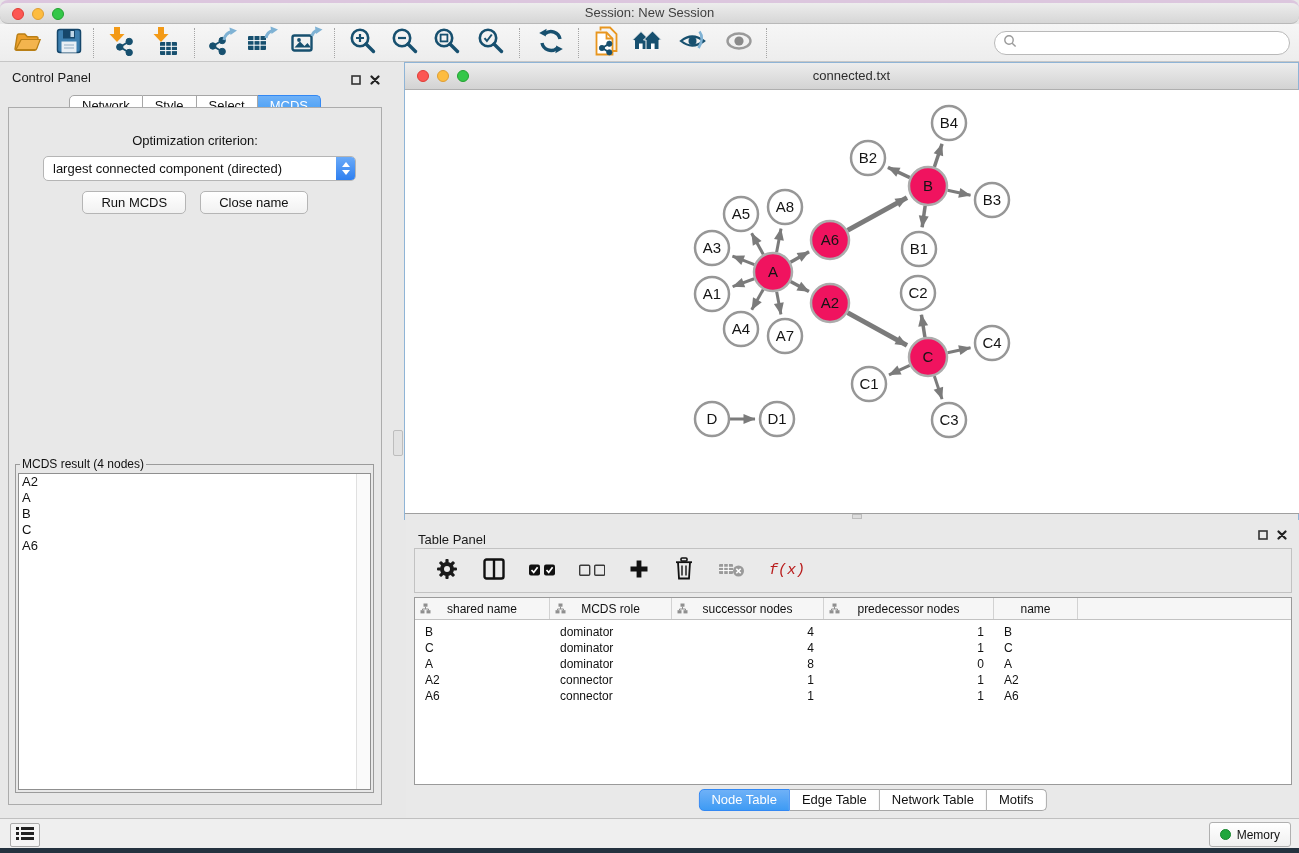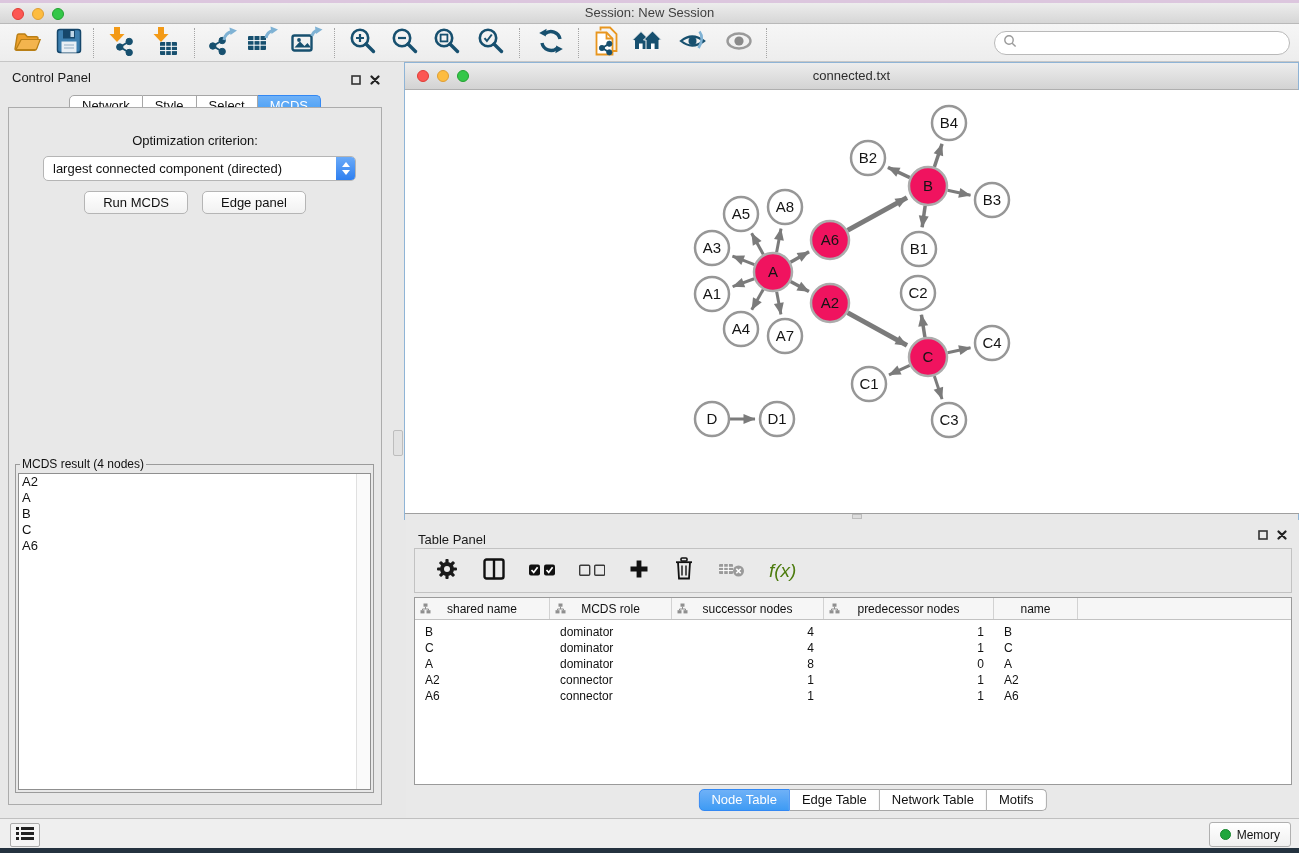--- a/index.html
+++ b/index.html
@@ -2,21 +2,21 @@
 <html style="--sel: #3E9BF4; --green: #1FA63C;"><head>
 <meta charset="utf-8">
 <style>
   html,body{margin:0;padding:0;}
   body{font-family:"Liberation Sans",sans-serif;background:#555;}
   #app{position:relative;width:1299px;height:853px;background:#E8E8E8;overflow:hidden;}
 
   
   .titlebar{position:absolute;left:0;top:0;width:100%;height:24px;
     background:linear-gradient(#EDEDED,#D6D6D6);border-top:3px solid #DCC6DE;
-    box-sizing:border-box;border-bottom:1px solid #B9B9B9;}
+    box-sizing:border-box;border-bottom:1px solid #B9B9B9;border-radius:8px;}
   .titlebar .title{position:absolute;left:0;right:0;top:2px;text-align:center;
     font-size:13px;color:#404040;}
   .lights{position:absolute;top:5px;display:flex;gap:8px;}
   .light{width:12px;height:12px;border-radius:50%;box-sizing:border-box;}
   .light.red{background:#FC5753;border:1px solid #DF3D36;}
   .light.yellow{background:#FDBC40;border:1px solid #DE9E33;}
   .light.green{background:#34C749;border:1px solid #23A131;}
 
   
   .toolbar{position:absolute;left:0;top:24px;width:100%;height:38px;
@@ -69,21 +69,21 @@
   .net-bottom{height:6px;background:#E8E8E8;position:relative;}
   .grip-h{position:absolute;left:50%;top:0;width:10px;height:5px;background:#DCDCDC;border:1px solid #BDBDBD;box-sizing:border-box;}
   .grip-v{position:absolute;left:393px;top:430px;width:10px;height:26px;background:#E2E2E2;border:1px solid #BDBDBD;box-sizing:border-box;border-radius:2px;}
   .resize-corner{position:absolute;right:1px;bottom:7px;}
 
   
   .table-panel{position:absolute;left:406px;top:520px;width:893px;height:298px;background:#E9E9E9;}
   .tp-toolbar{position:absolute;left:8px;right:7px;top:28px;height:45px;background:#EAEAEA;
     border:1px solid #C2C2C2;box-sizing:border-box;display:flex;align-items:center;gap:24px;padding-left:20px;}
   .tp-toolbar .ticon{display:flex;align-items:center;justify-content:center;}
-  .fx{font-family:Liberation Sans, sans-serif;font-style:italic;font-size:19px;color:#4d7c0f;}
+  .fx{font-family:Liberation Mono, monospace;font-style:italic;font-size:15px;color:#b91c1c;}
   .ttable{position:absolute;left:8px;right:7px;top:77px;height:188px;background:#fff;
     border:1px solid #9A9A9A;box-sizing:border-box;overflow:hidden;}
   .t-head{display:flex;background:#F6F6F6;border-bottom:1px solid #C2C2C2;height:21px;}
   .th{position:relative;display:flex;align-items:center;justify-content:center;font-size:12px;color:#111;
     border-right:1px solid #D2D2D2;box-sizing:border-box;height:21px;}
   .th svg.tree{position:absolute;left:5px;top:5px;}
   .tr{display:flex;height:16px;align-items:center;}
   .tr:first-child{margin-top:4px;}
   .td{font-size:12px;color:#111;box-sizing:border-box;padding:0 10px;white-space:nowrap;}
   #tp-tabs{position:absolute;left:50%;top:269px;transform:translateX(-50%);margin-left:20px;}
@@ -331,21 +331,21 @@
       <div class="opt-label">Optimization criterion:</div>
       <div class="dropdown">
         <span class="val">largest connected component (directed)</span>
         <span class="stepper">
             <span class="tri-up"></span>
             <span class="tri-down"></span>
           </span>
       </div>
       <div class="btn-row">
         <button class="mac-btn">Run MCDS</button>
-        <button class="mac-btn">Edge panel</button>
+        <button class="mac-btn">Close name</button>
       </div>
       <fieldset class="result">
         <legend>MCDS result (4 nodes)</legend>
         <div class="listbox" id="mcds-list">
           <div class="li">A2</div>
             <div class="li">A</div>
             <div class="li">B</div>
             <div class="li">C</div>
             <div class="li">A6</div>
             <div class="vscroll"></div>

